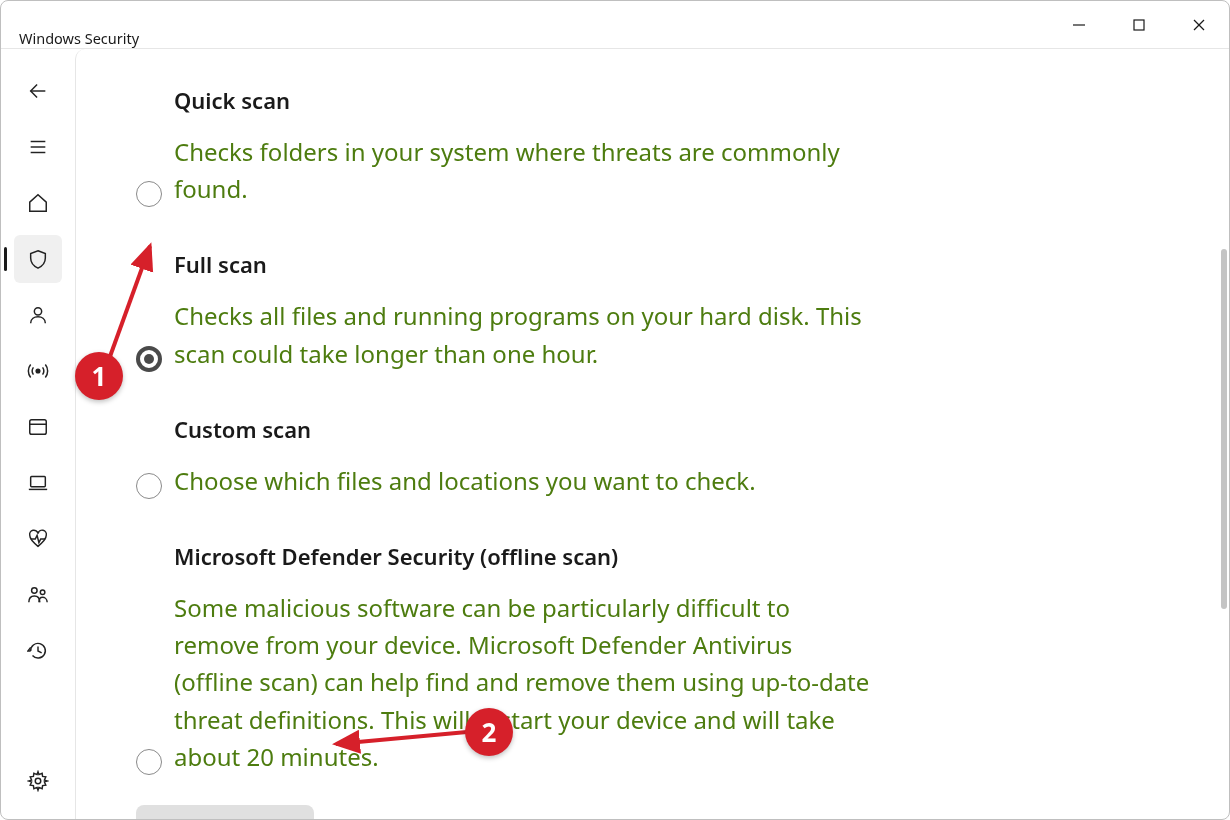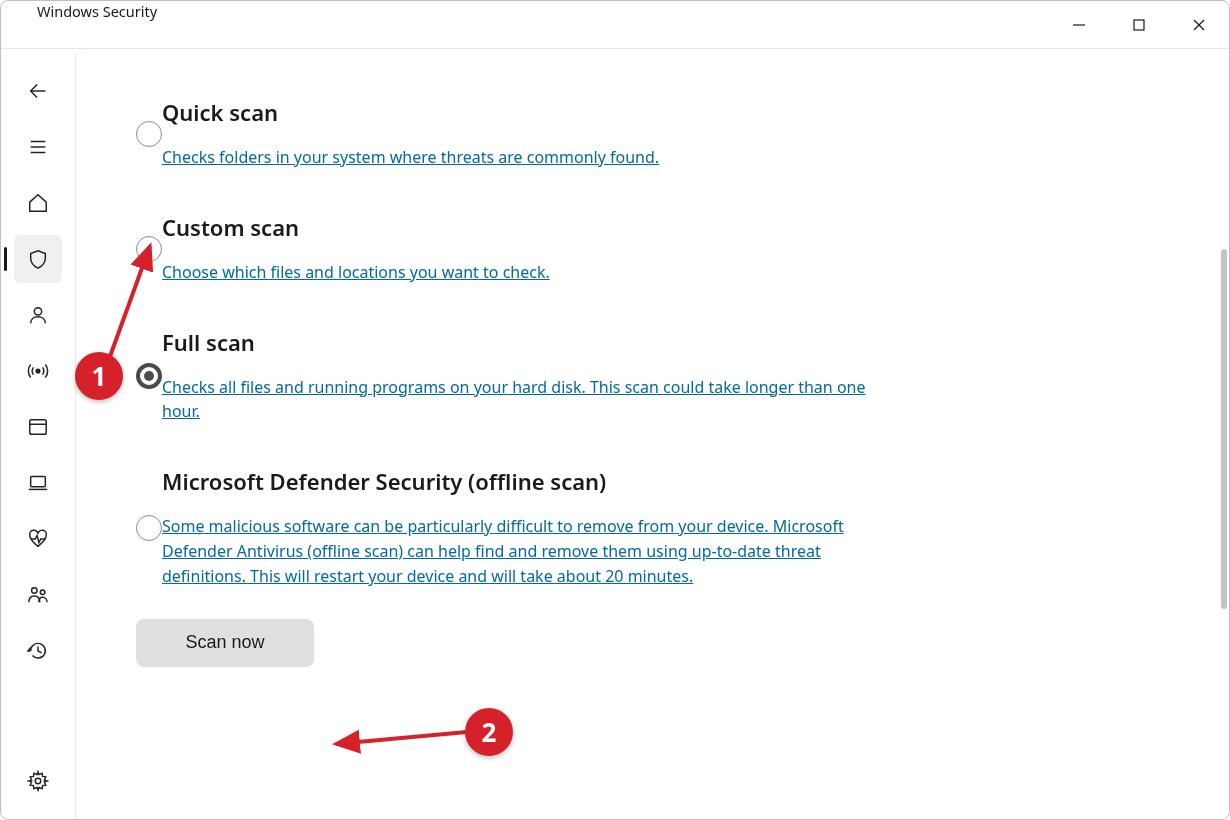--- a/index.html
+++ b/index.html
@@ -15,22 +15,22 @@
     .window {
       width: 100%; height: 100%;
       border: 1px solid #bfbfbf;
       border-radius: 8px;
       display: flex; flex-direction: column;
       position: relative;
       background: #fff;
     }
     .titlebar {
       height: 48px;
-      display: flex; align-items: flex-start;
-      padding-left: 36px;
+      display: flex; align-items: flex-end;
+      padding-left: 18px;
       border-bottom: 1px solid #e6e6e6;
       position: relative;
     }
     .titlebar .title {
       font-size: 14.5px;
       color: #1a1a1a;
     }
     .win-controls {
       position: absolute; right: 0; top: 0;
       display: flex; height: 100%;
@@ -77,25 +77,24 @@
     .content {
       flex: 1;
       border-left: 1px solid #e6e6e6;
       border-top-left-radius: 10px;
       padding: 36px 60px 40px 60px;
       position: relative;
       overflow: hidden;
     }
     .scan-option {
       display: flex;
-      align-items: center;
-      gap: 0;
+      align-items: flex-end;
+      gap: 12px;
       margin-bottom: 42px;
       max-width: 740px;
-      margin-top: 12px;
     }
     .radio {
       width: 26px; height: 26px;
       border: 1.5px solid #8a8a8a;
       border-radius: 50%;
       flex-shrink: 0;
       margin-top: 2px;
       display: flex; align-items: center; justify-content: center;
       cursor: pointer;
       background: #fff;
@@ -111,24 +110,23 @@
       border-radius: 50%;
     }
     .opt-body { flex: 1; }
     .opt-title {
       font-size: 22px;
       font-weight: 600;
       color: #1a1a1a;
       margin-bottom: 18px;
     }
     .opt-desc {
-      font-size: 16px;
+      font-size: 24px;
       line-height: 1.55;
-      color: #0369a1;
-      text-decoration: underline;
+      color: #4d7c0f;
     }
     .scan-btn {
       margin-top: 10px;
       width: 178px;
       height: 48px;
       background: #e0e0e0;
       border: none;
       border-radius: 8px;
       font-size: 18px;
       color: #1a1a1a;
@@ -275,32 +273,32 @@
 
       <div class="scan-option">
         <div class="radio"></div>
         <div class="opt-body">
           <div class="opt-title">Quick scan</div>
           <div class="opt-desc">Checks folders in your system where threats are commonly found.</div>
         </div>
       </div>
 
       <div class="scan-option">
+        <div class="radio selected"></div>
+        <div class="opt-body">
+          <div class="opt-title">Full scan</div>
+          <div class="opt-desc">Checks all files and running programs on your hard disk. This scan could take longer than one hour.</div>
+        </div>
+      </div>
+
+      <div class="scan-option">
         <div class="radio"></div>
         <div class="opt-body">
           <div class="opt-title">Custom scan</div>
           <div class="opt-desc">Choose which files and locations you want to check.</div>
-        </div>
-      </div>
-
-      <div class="scan-option">
-        <div class="radio selected"></div>
-        <div class="opt-body">
-          <div class="opt-title">Full scan</div>
-          <div class="opt-desc">Checks all files and running programs on your hard disk. This scan could take longer than one hour.</div>
         </div>
       </div>
 
       <div class="scan-option" style="margin-bottom:30px">
         <div class="radio"></div>
         <div class="opt-body">
           <div class="opt-title">Microsoft Defender Security (offline scan)</div>
           <div class="opt-desc">Some malicious software can be particularly difficult to remove from your device. Microsoft Defender Antivirus (offline scan) can help find and remove them using up-to-date threat definitions. This will restart your device and will take about 20 minutes.</div>
         </div>
       </div>

